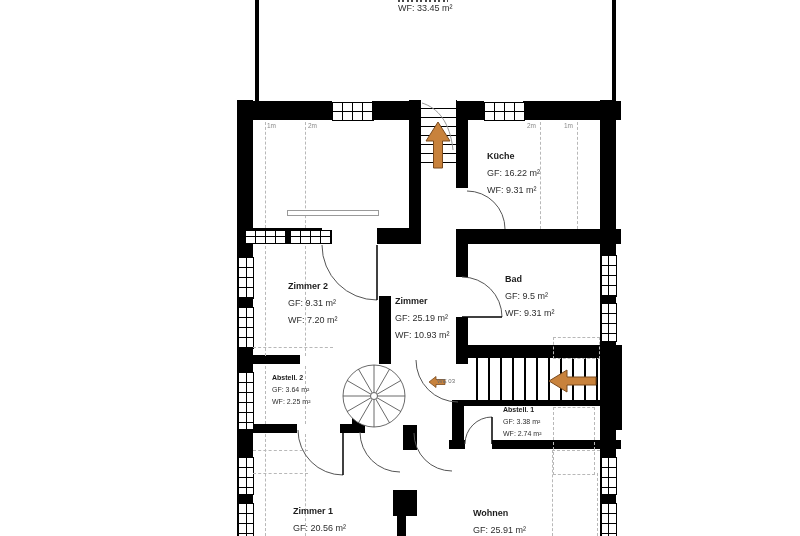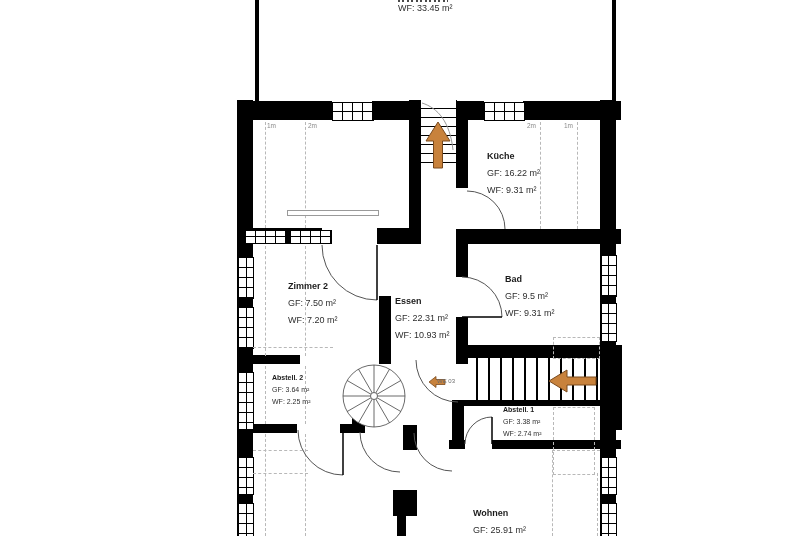--- a/index.html
+++ b/index.html
@@ -158,27 +158,27 @@
 
 
   <div class="room" style="left:487px;top:148px">
     <div class="nm">Küche</div>
     <div>GF: 16.22 m²</div>
     <div>WF: 9.31 m²</div>
   </div>
 
   <div class="room" style="left:288px;top:278px">
     <div class="nm">Zimmer 2</div>
-    <div>GF: 7.50 m²</div>
+    <div>GF: 9.31 m²</div>
     <div>WF: 7.20 m²</div>
   </div>
 
   <div class="room" style="left:395px;top:293px">
-    <div class="nm">Essen</div>
-    <div>GF: 22.31 m²</div>
+    <div class="nm">Zimmer</div>
+    <div>GF: 25.19 m²</div>
     <div>WF: 10.93 m²</div>
   </div>
 
   <div class="room" style="left:505px;top:271px">
     <div class="nm">Bad</div>
     <div>GF: 9.5 m²</div>
     <div>WF: 9.31 m²</div>
   </div>
 
   <div class="room sm" style="left:272px;top:372px">
@@ -186,20 +186,24 @@
     <div>GF: 3.64 m²</div>
     <div>WF: 2.25 m²</div>
   </div>
 
   <div class="room sm" style="left:503px;top:404px">
     <div class="nm">Abstell. 1</div>
     <div>GF: 3.38 m²</div>
     <div>WF: 2.74 m²</div>
   </div>
 
+  <div class="room" style="left:293px;top:503px">
+    <div class="nm">Zimmer 1</div>
+    <div>GF: 20.56 m²</div>
+  </div>
 
   <div class="room" style="left:473px;top:505px">
     <div class="nm">Wohnen</div>
     <div>GF: 25.91 m²</div>
   </div>
 
   <div class="mlabel" style="left:267px;top:122px">1m</div>
   <div class="mlabel" style="left:308px;top:122px">2m</div>
   <div class="mlabel" style="left:527px;top:122px">2m</div>
   <div class="mlabel" style="left:564px;top:122px">1m</div>

